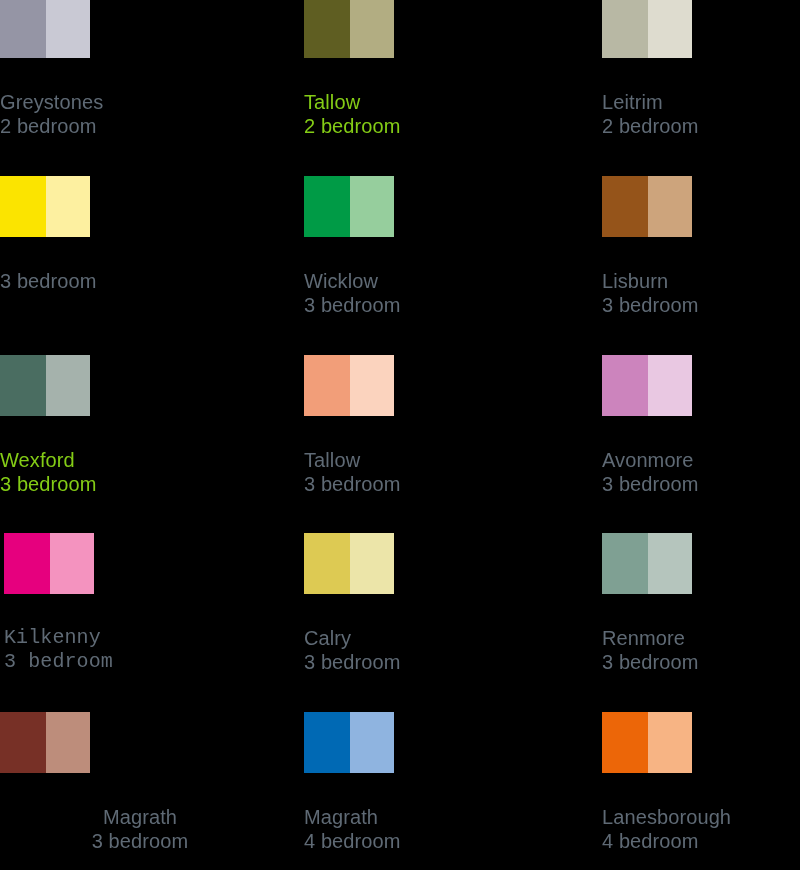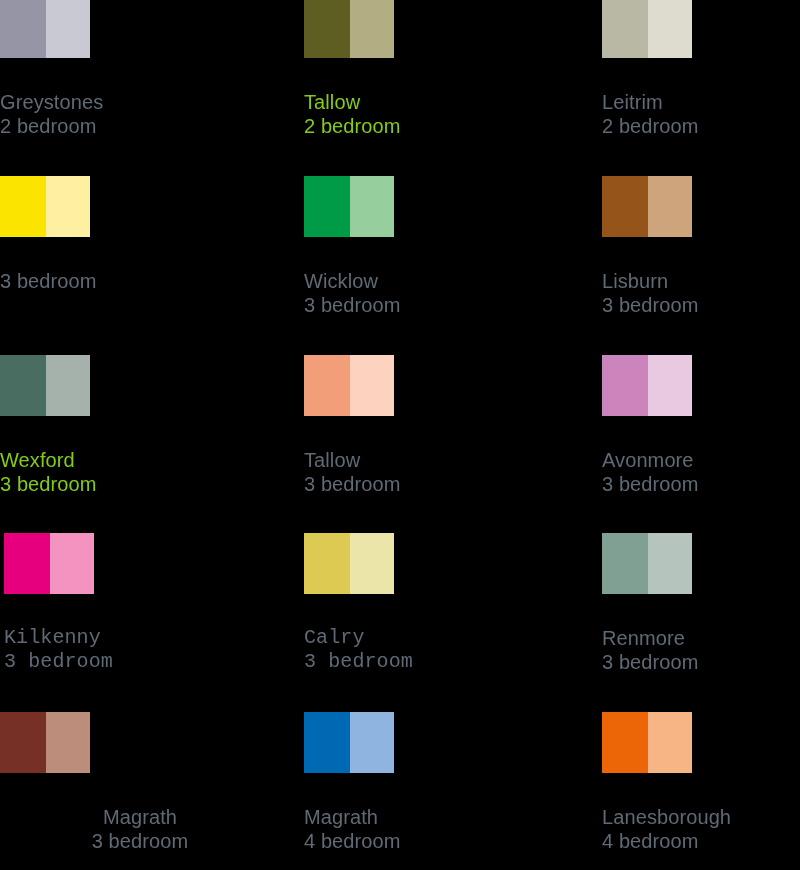--- a/index.html
+++ b/index.html
@@ -156,21 +156,21 @@
     <div class="palette-card" style="left: 4px; top: 533px; font-family: Liberation Mono, monospace;">
       <div class="swatch">
         <span class="swatch-half primary" style="background: rgb(230, 0, 126);"></span>
         <span class="swatch-half secondary" style="background: rgb(244, 147, 191);"></span>
       </div>
       <div class="card-labels" style="color: rgb(95, 106, 117);">
         <span class="card-name">Kilkenny</span>
         <span class="card-bedrooms">3 bedroom</span>
       </div>
     </div>
-    <div class="palette-card" style="left: 304px; top: 533px; font-family: Liberation Mono, monospace;">
+    <div class="palette-card" style="left: 304px; top: 533px;">
       <div class="swatch">
         <span class="swatch-half primary" style="background: rgb(221, 202, 83);"></span>
         <span class="swatch-half secondary" style="background: rgb(236, 229, 169);"></span>
       </div>
       <div class="card-labels" style="color: rgb(95, 106, 117);">
         <span class="card-name">Calry</span>
         <span class="card-bedrooms">3 bedroom</span>
       </div>
     </div>
     <div class="palette-card" style="left: 602px; top: 533px;">

